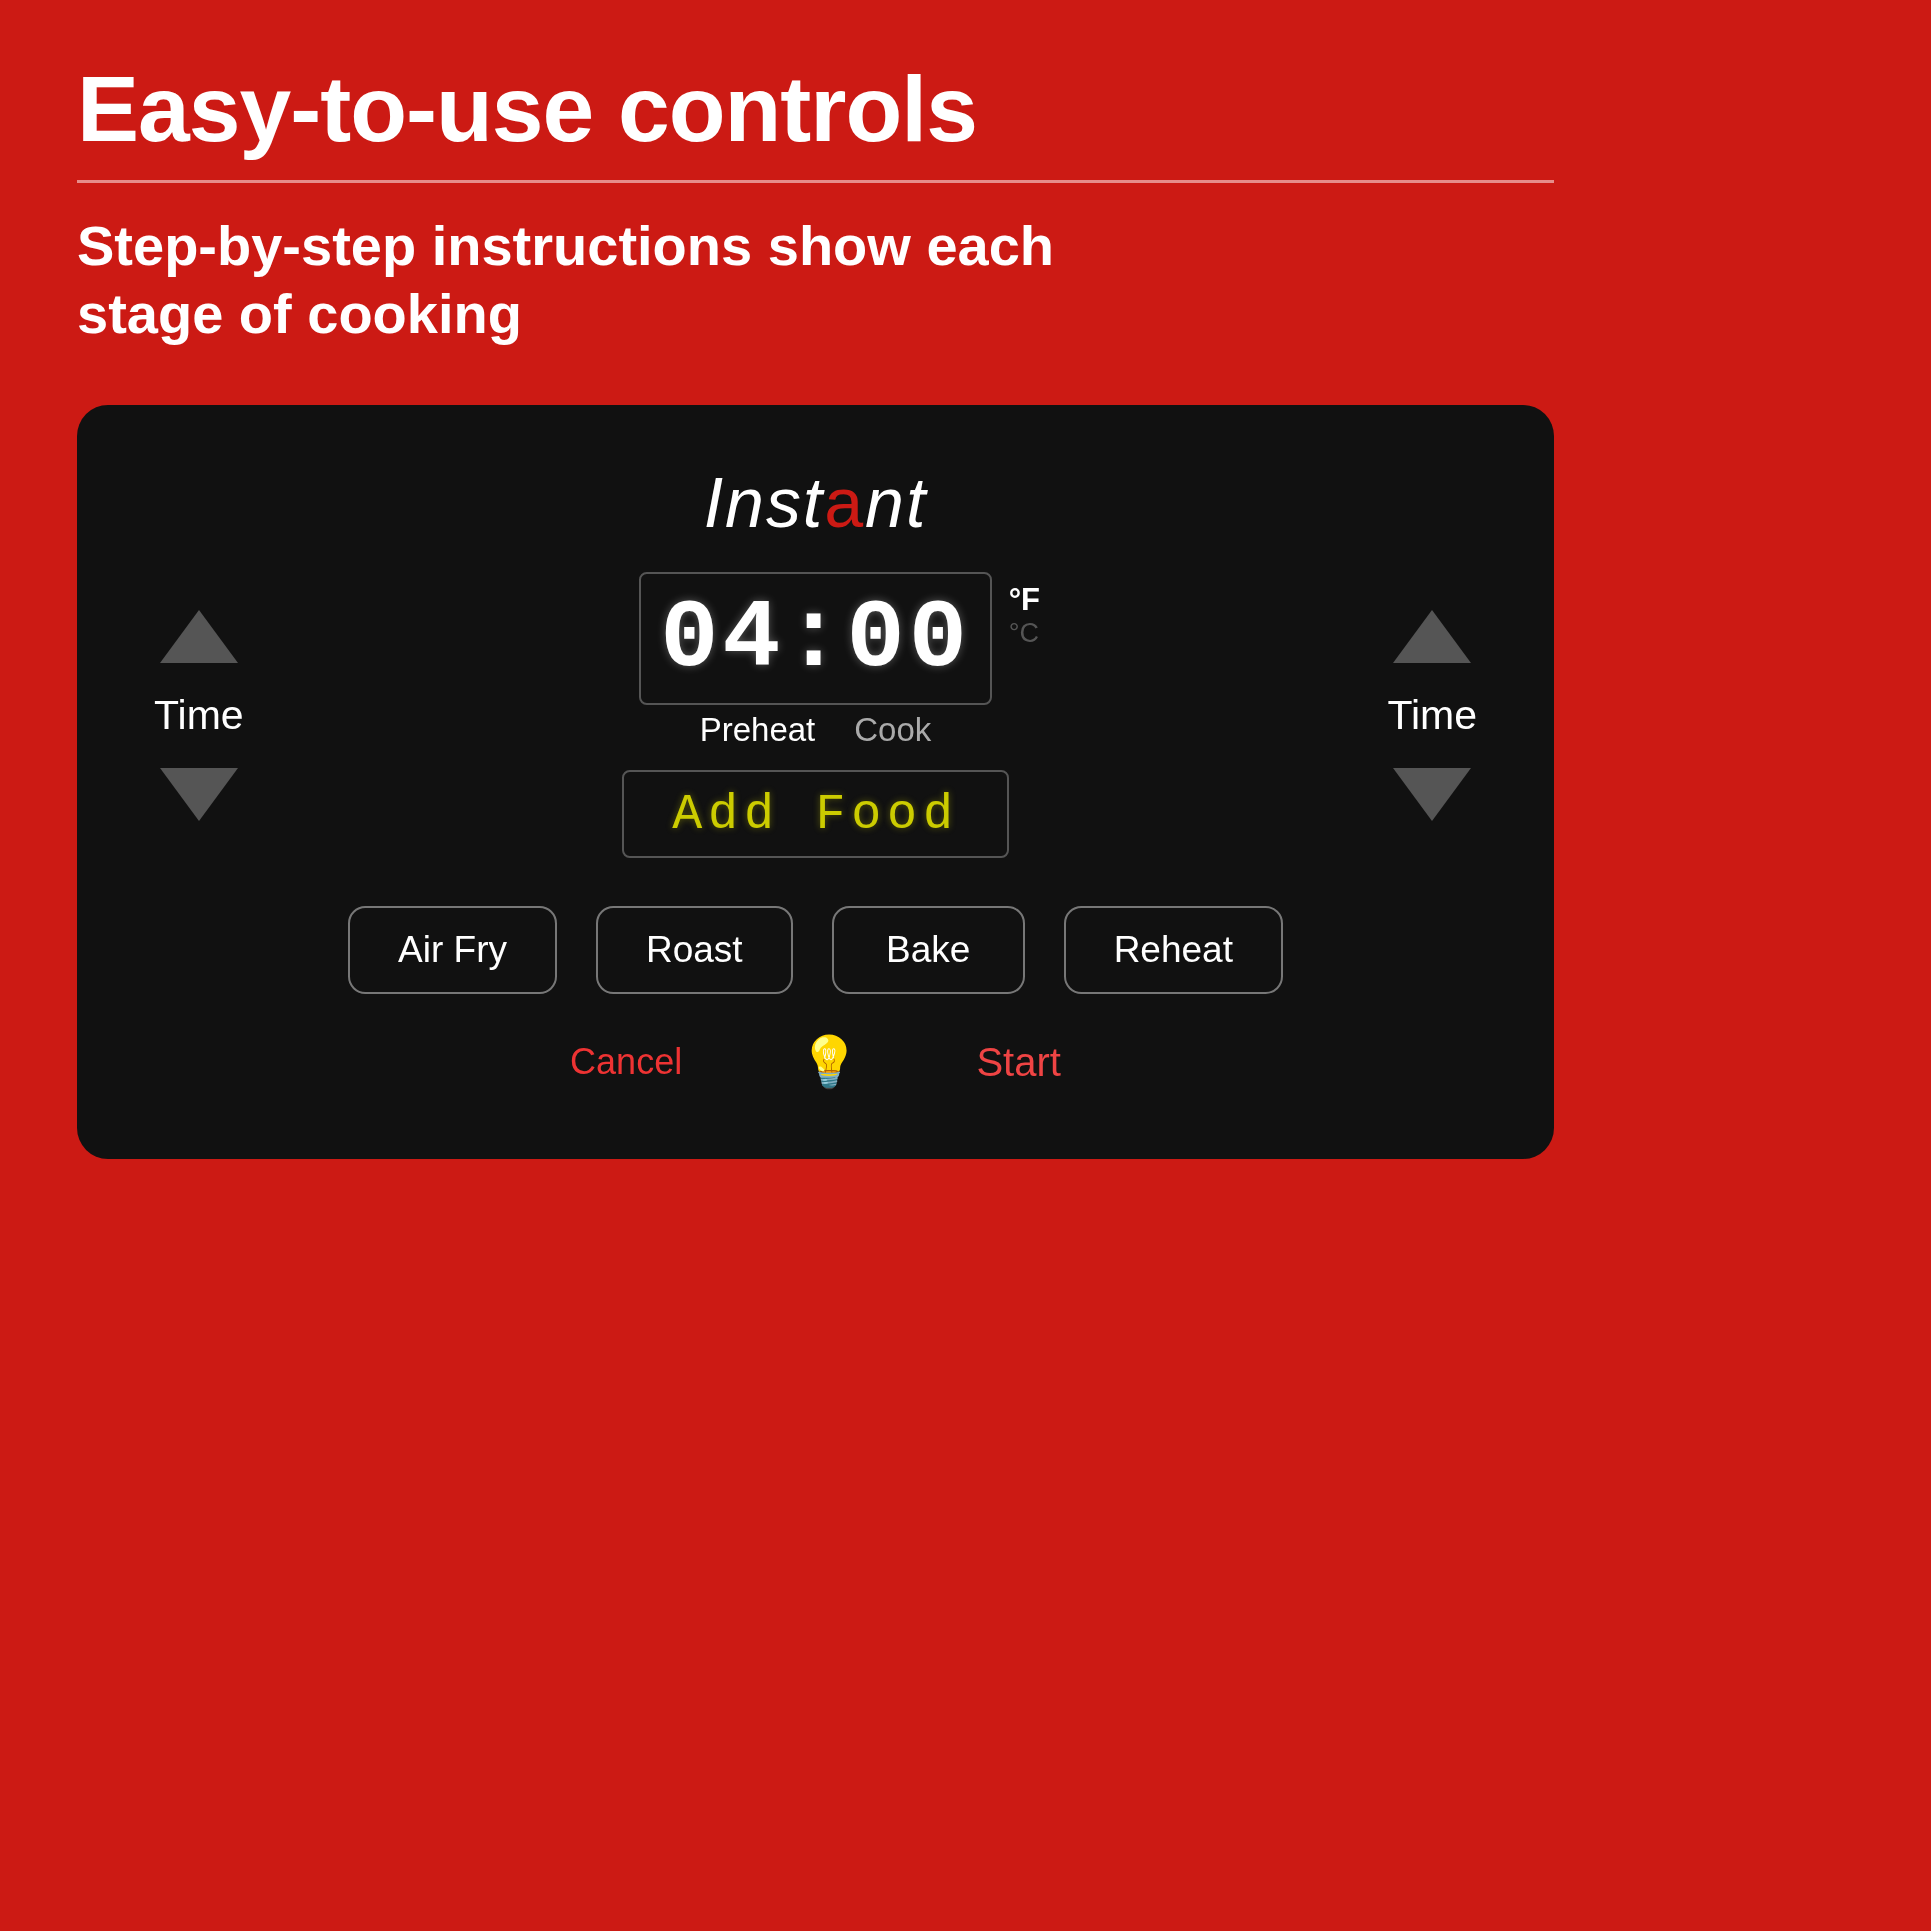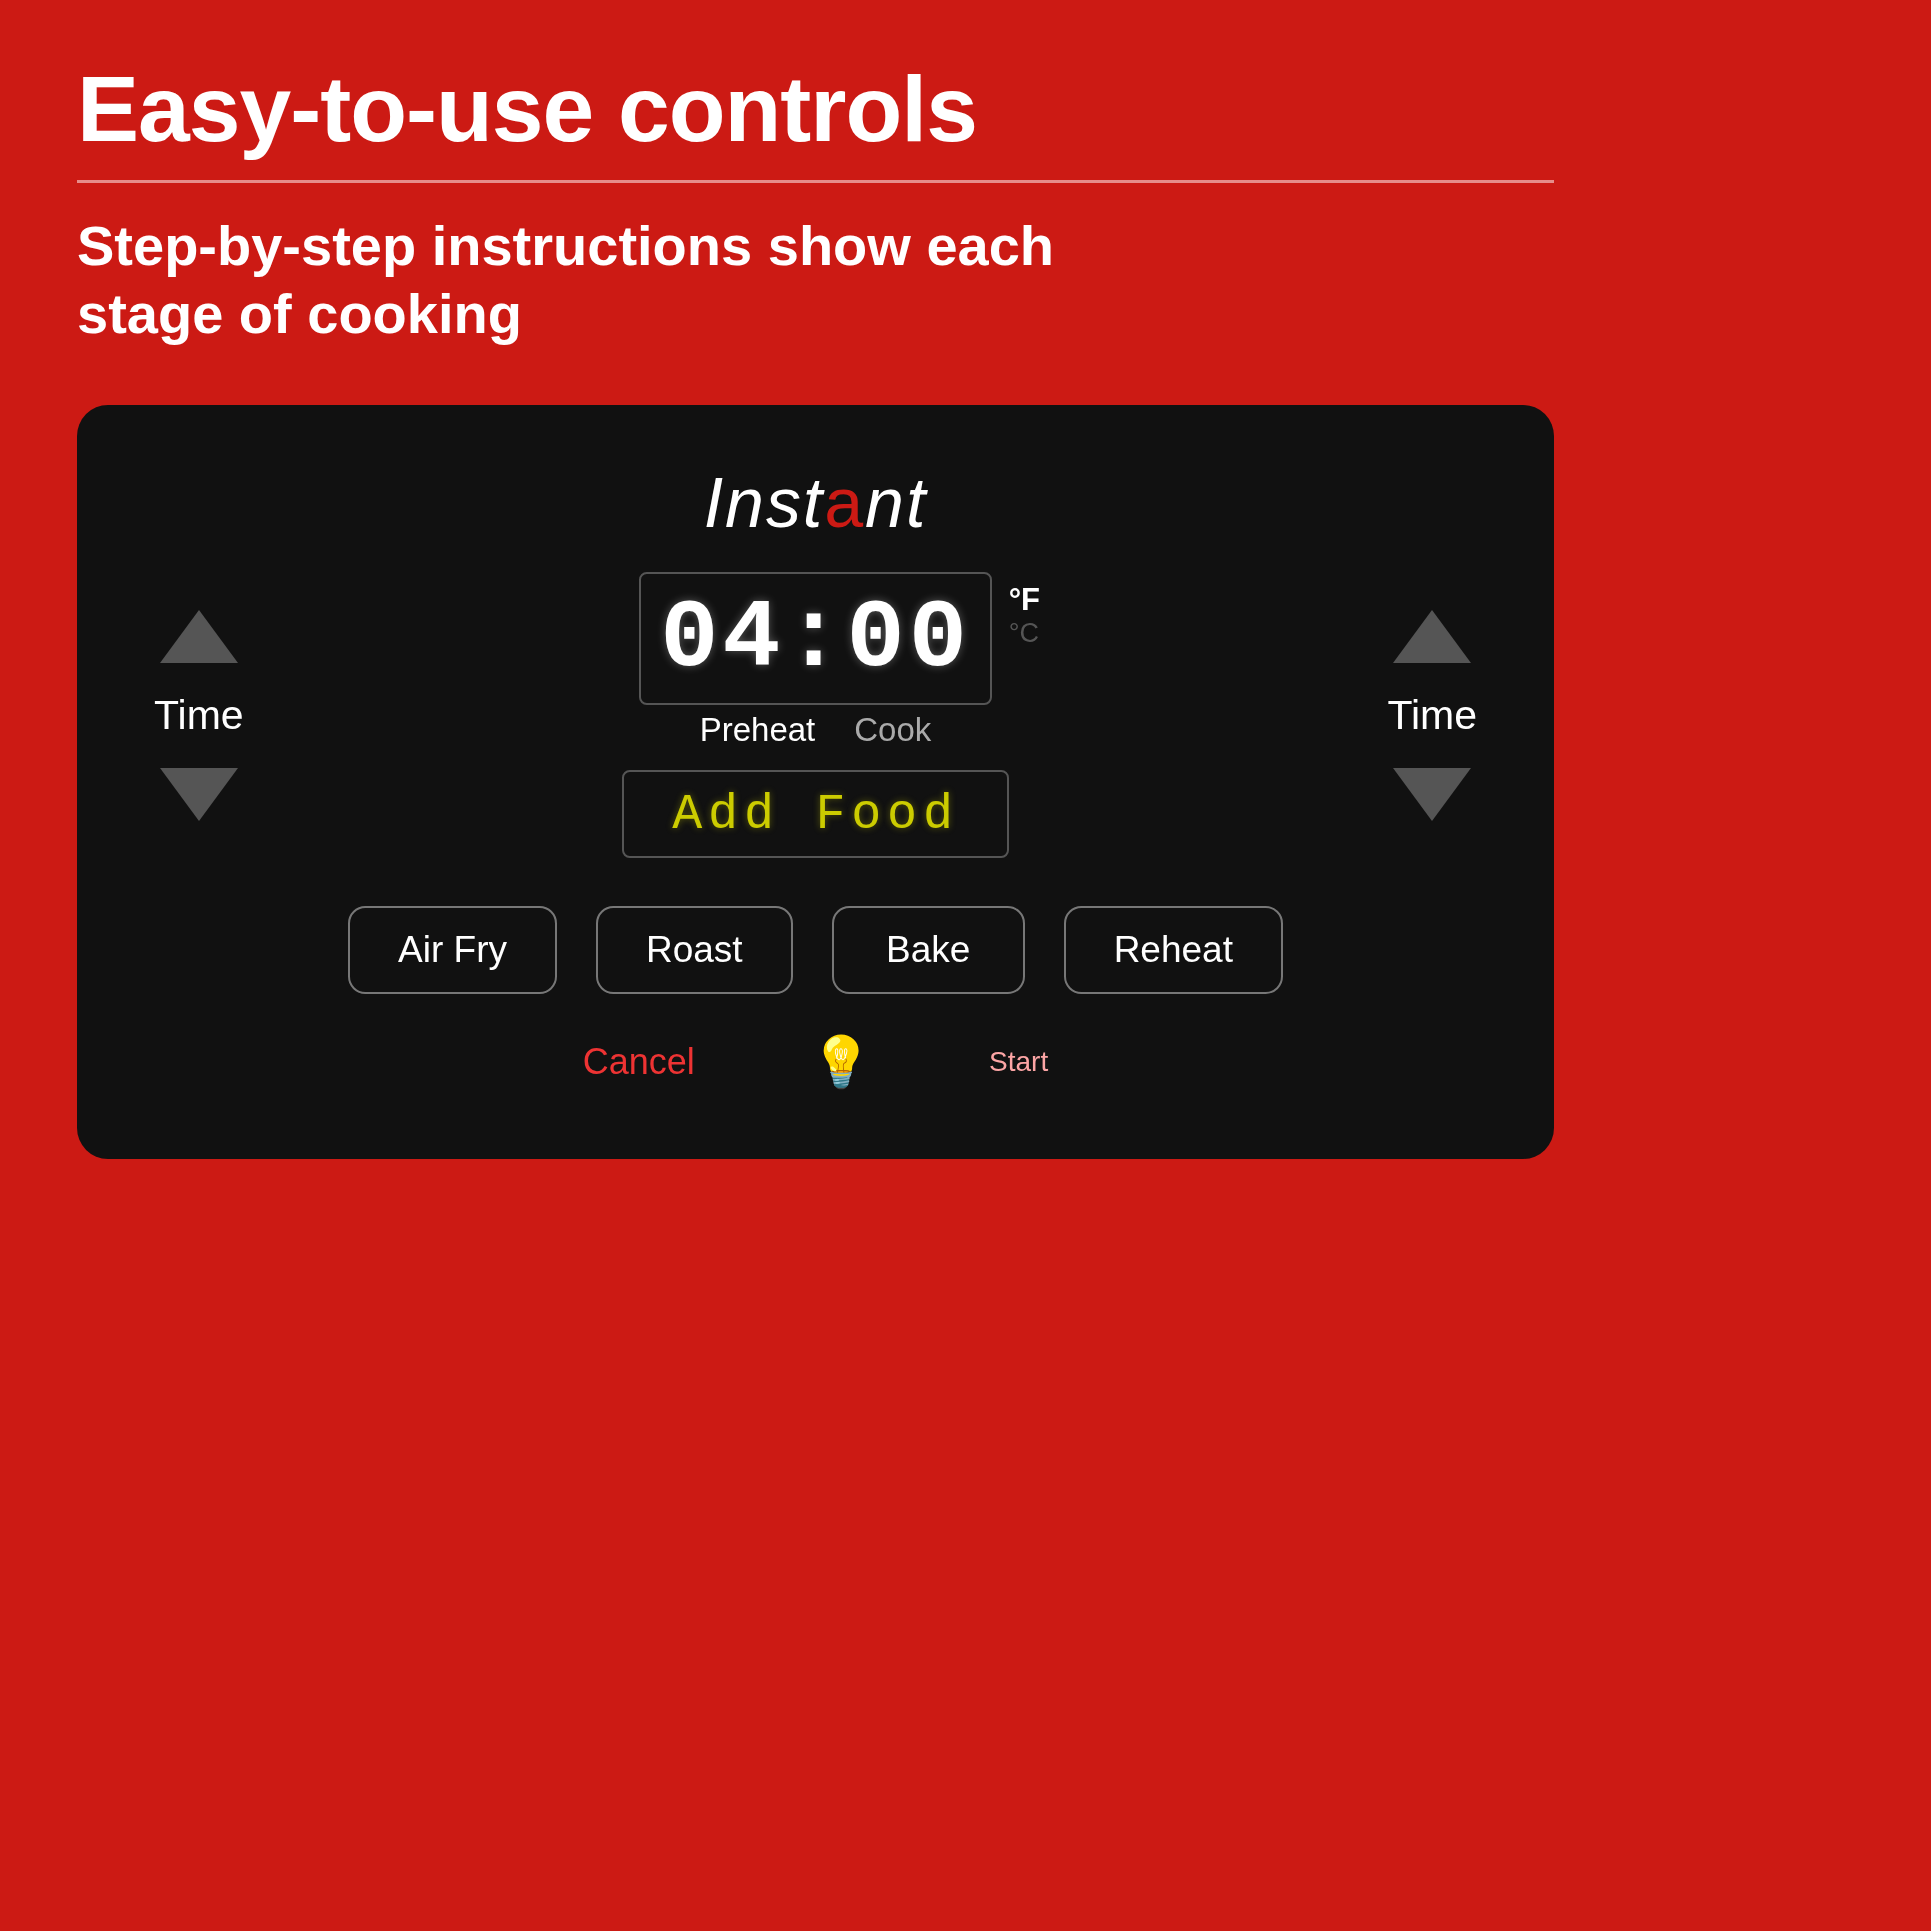--- a/index.html
+++ b/index.html
@@ -245,22 +245,22 @@
     }
 
     .light-icon {
       color: #cccc55;
       font-size: 50px;
     }
 
     .start-btn {
       background: none;
       border: none;
-      color: #fca5a5;
-      font-size: 28px;
+      color: #ef4444;
+      font-size: 40px;
       font-weight: 500;
       cursor: pointer;
     }
 
     
     .arrow-annotation {
       position: absolute;
       left: 77px;
       top: 328px;
       width: 386px;

